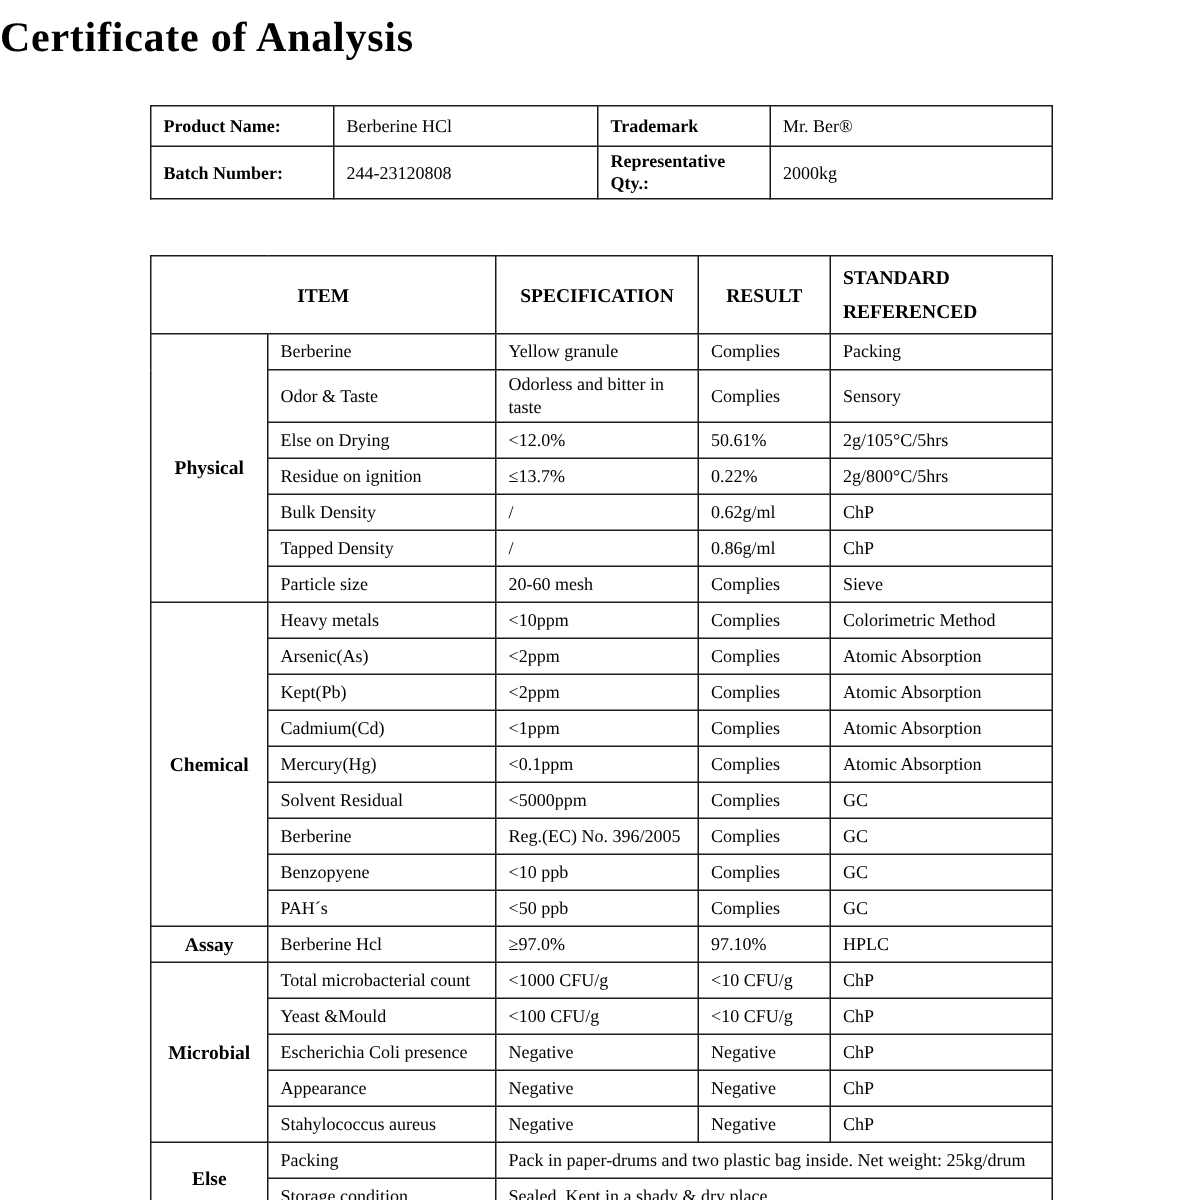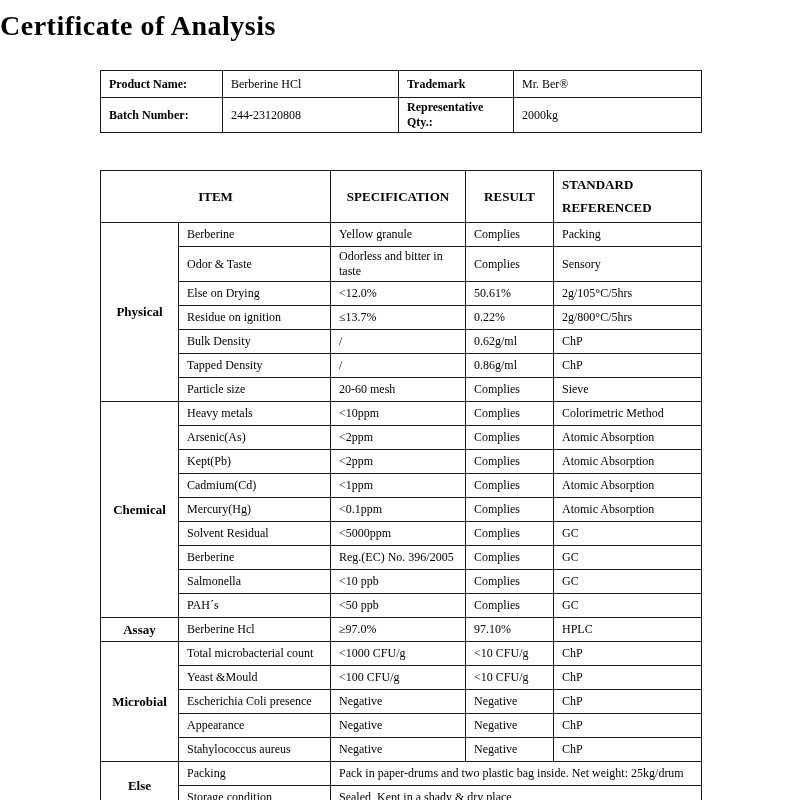--- a/index.html
+++ b/index.html
@@ -151,21 +151,21 @@
       <td>Complies</td>
       <td>GC</td>
     </tr>
     <tr>
       <td>Berberine</td>
       <td>Reg.(EC) No. 396/2005</td>
       <td>Complies</td>
       <td>GC</td>
     </tr>
     <tr>
-      <td>Salmonella</td>
+      <td>Benzopyene</td>
       <td>&lt;10 ppb</td>
       <td>Complies</td>
       <td>GC</td>
     </tr>
     <tr>
       <td>PAH´s</td>
       <td>&lt;50 ppb</td>
       <td>Complies</td>
       <td>GC</td>
     </tr>

